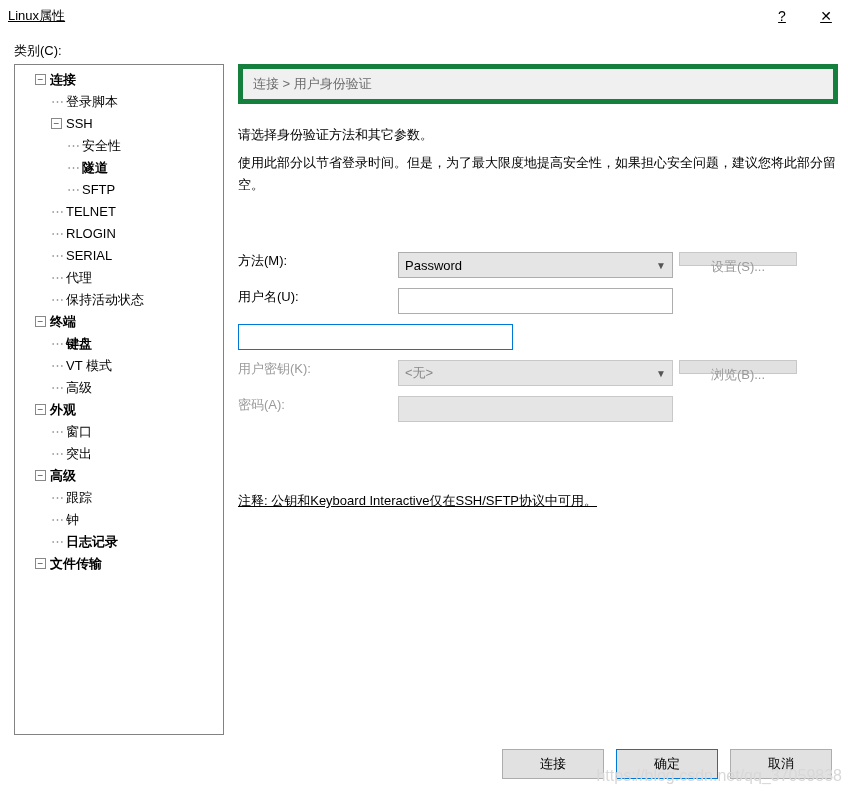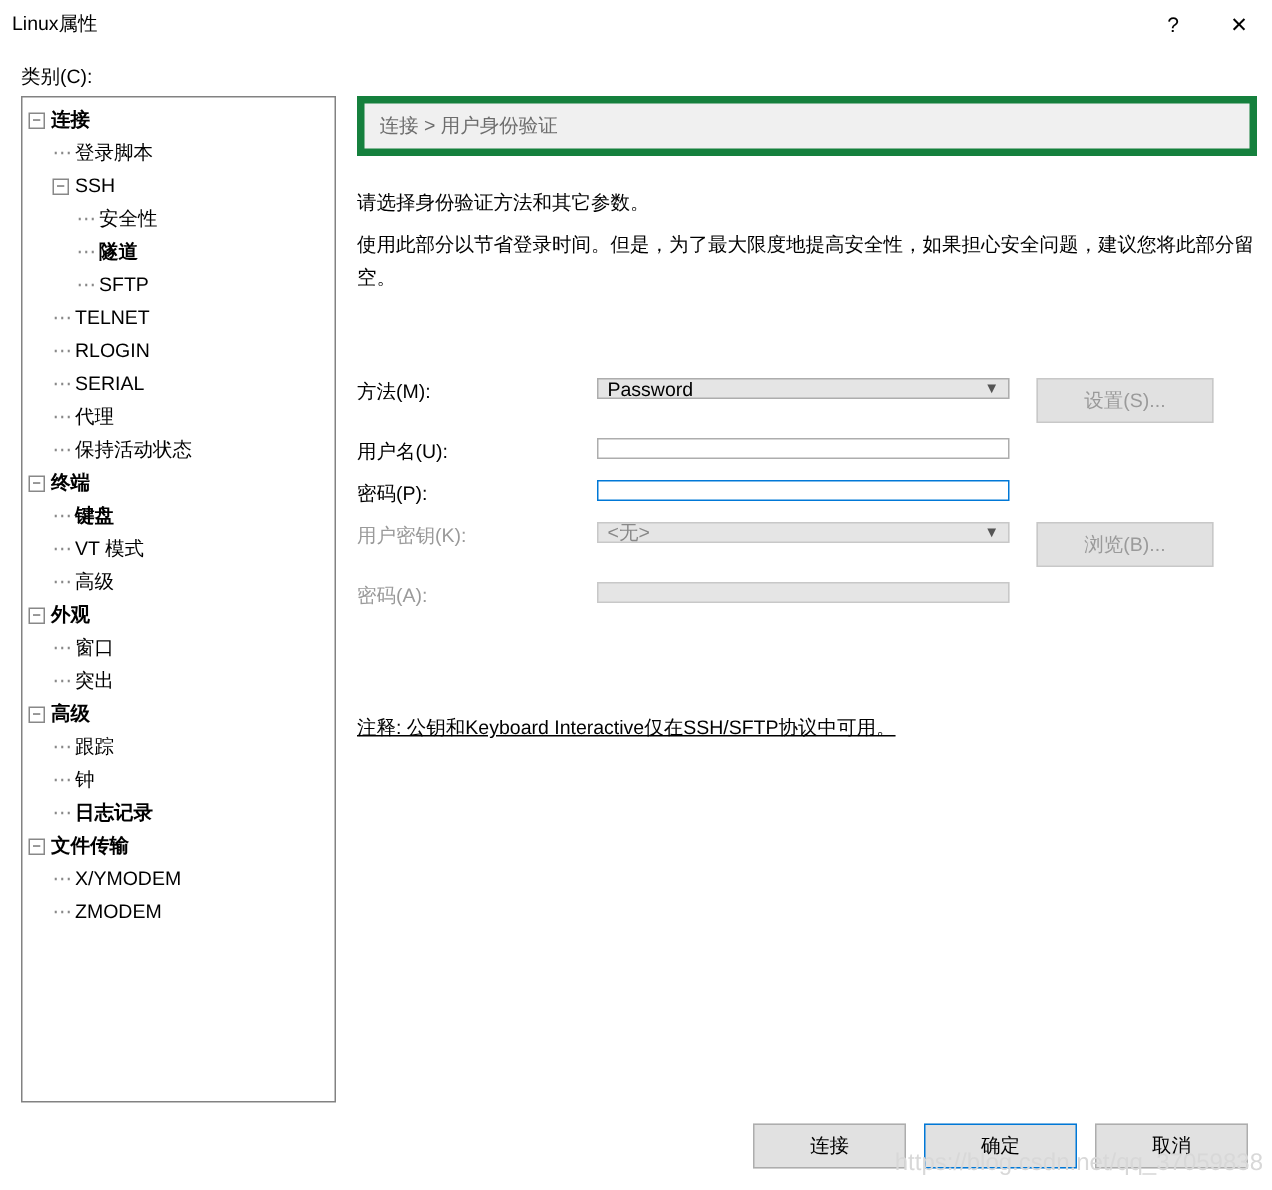--- a/index.html
+++ b/index.html
@@ -11,20 +11,21 @@
   color: #000;
   width: 848px;
   height: 793px;
   position: relative;
 }
 .title-bar {
   display: flex;
   align-items: center;
   padding: 4px 0 4px 8px;
   height: 32px;
+  text-decoration: underline;
 }
 .title-bar .title { flex: 1; }
 .win-btn {
   width: 44px;
   height: 28px;
   display: flex;
   align-items: center;
   justify-content: center;
   font-size: 14px;
   cursor: pointer;
@@ -41,21 +42,21 @@
   flex: 1;
   min-height: 0;
 }
 .tree-panel {
   width: 210px;
   border: 1px solid #828282;
   overflow: auto;
   padding: 4px 0;
 }
 .tree ul { list-style: none; margin: 0; padding-left: 16px; }
-.tree > ul { padding-left: 4px; }
+.tree > ul { padding-left: 4px; margin-left: 16px; }
 .tree li { line-height: 22px; white-space: nowrap; }
 .tree-label { cursor: pointer; display: inline-block; }
 .bold { font-weight: bold; }
 .exp {
   display: inline-block;
   width: 11px; height: 11px;
   border: 1px solid #888;
   line-height: 9px;
   text-align: center;
   font-size: 10px;
@@ -86,41 +87,41 @@
 .desc { margin: 20px 0 6px 0; line-height: 22px; }
 .form-grid { margin-top: 50px; }
 .form-row {
   display: flex;
   margin-bottom: 10px;
 }
 .form-row label { width: 160px; }
 .form-row.disabled label { color: #9a9a9a; }
 .select-wrap, .input-text {
   width: 275px;
-  height: 14px;
+  height: 26px;
   border: 1px solid #adadad;
   background: #fff;
   padding: 0 6px;
   font-family: inherit;
   font-size: 13px;
 }
 .select-wrap {
   background: #e5e5e5;
   display: flex;
   align-items: center;
   justify-content: space-between;
   cursor: pointer;
 }
 .select-wrap.disabled { background: #e5e5e5; color: #888; border-color: #c8c8c8; cursor: default; }
 .input-text.focus { border: 1px solid #0078d7; }
 .chev { font-size: 10px; color: #555; }
 .side-btn {
   width: 118px;
-  height: 30px;
-  margin-left: 18px;
+  height: 14px;
+  margin-left: 6px;
   background: #e1e1e1;
   border: 1px solid #adadad;
   text-align: center;
   line-height: 28px;
   font-family: inherit;
   font-size: 13px;
 }
 .side-btn.disabled { color: #9a9a9a; background:#e1e1e1; border-color:#c8c8c8; }
 .note { margin-top: 60px; text-decoration: underline; }
 .footer {
@@ -196,24 +197,20 @@
             </ul>
           </li>
           <li><span class="exp">−</span><span class="tree-label bold">高级</span>
             <ul>
               <li><span class="dash">⋯</span><span class="tree-label">跟踪</span></li>
               <li><span class="dash">⋯</span><span class="tree-label">钟</span></li>
               <li><span class="dash">⋯</span><span class="tree-label bold">日志记录</span></li>
             </ul>
           </li>
           <li><span class="exp">−</span><span class="tree-label bold">文件传输</span>
-            <ul>
-              <li><span class="dash">⋯</span><span class="tree-label">X/YMODEM</span></li>
-              <li><span class="dash">⋯</span><span class="tree-label">ZMODEM</span></li>
-            </ul>
           </li>
         </ul>
       </div>
     </div>
 
     <div class="form-panel">
       <div class="breadcrumb">连接 &gt; 用户身份验证</div>
       <div class="desc">请选择身份验证方法和其它参数。</div>
       <div class="desc" style="margin-top:0">使用此部分以节省登录时间。但是，为了最大限度地提高安全性，如果担心安全问题，建议您将此部分留空。</div>
 
@@ -226,21 +223,20 @@
           </div>
           <div class="side-btn disabled">设置(S)...</div>
         </div>
 
         <div class="form-row">
           <label>用户名(U):</label>
           <input class="input-text" type="text" value="" style="">
         </div>
 
         <div class="form-row">
-          <label>密码(P):</label>
           <input class="input-text focus" type="password" value="" style="">
         </div>
 
         <div class="form-row disabled">
           <label>用户密钥(K):</label>
           <div class="select-wrap disabled">
             <span>&lt;无&gt;</span>
             <span class="chev">▼</span>
           </div>
           <div class="side-btn disabled">浏览(B)...</div>

